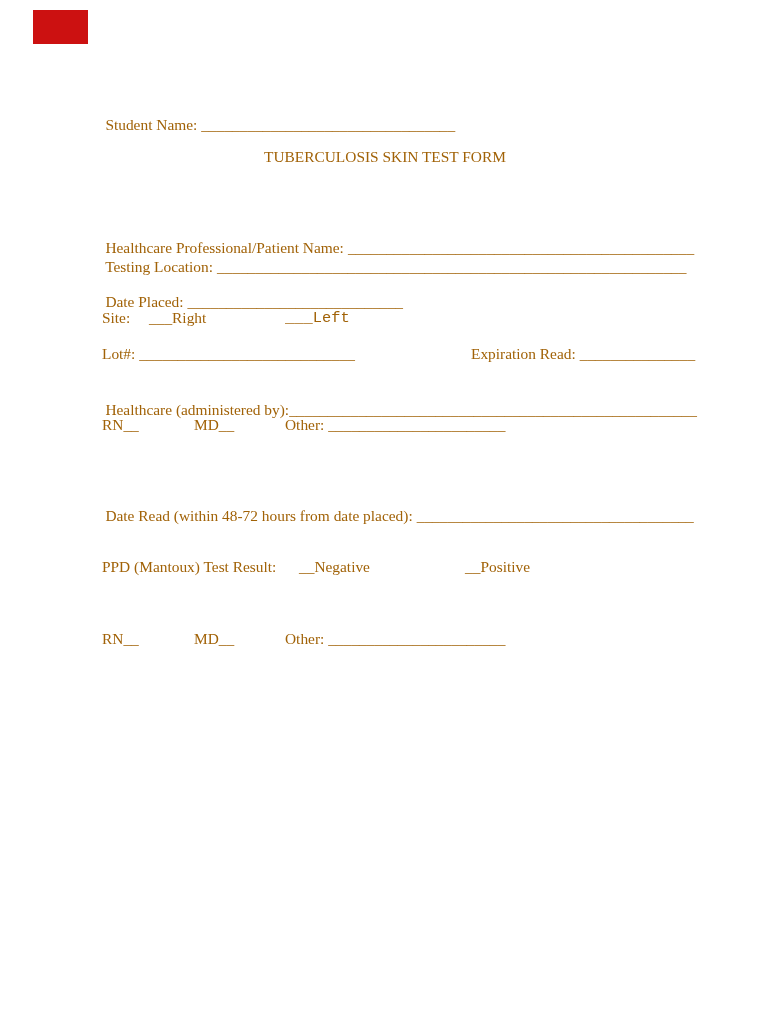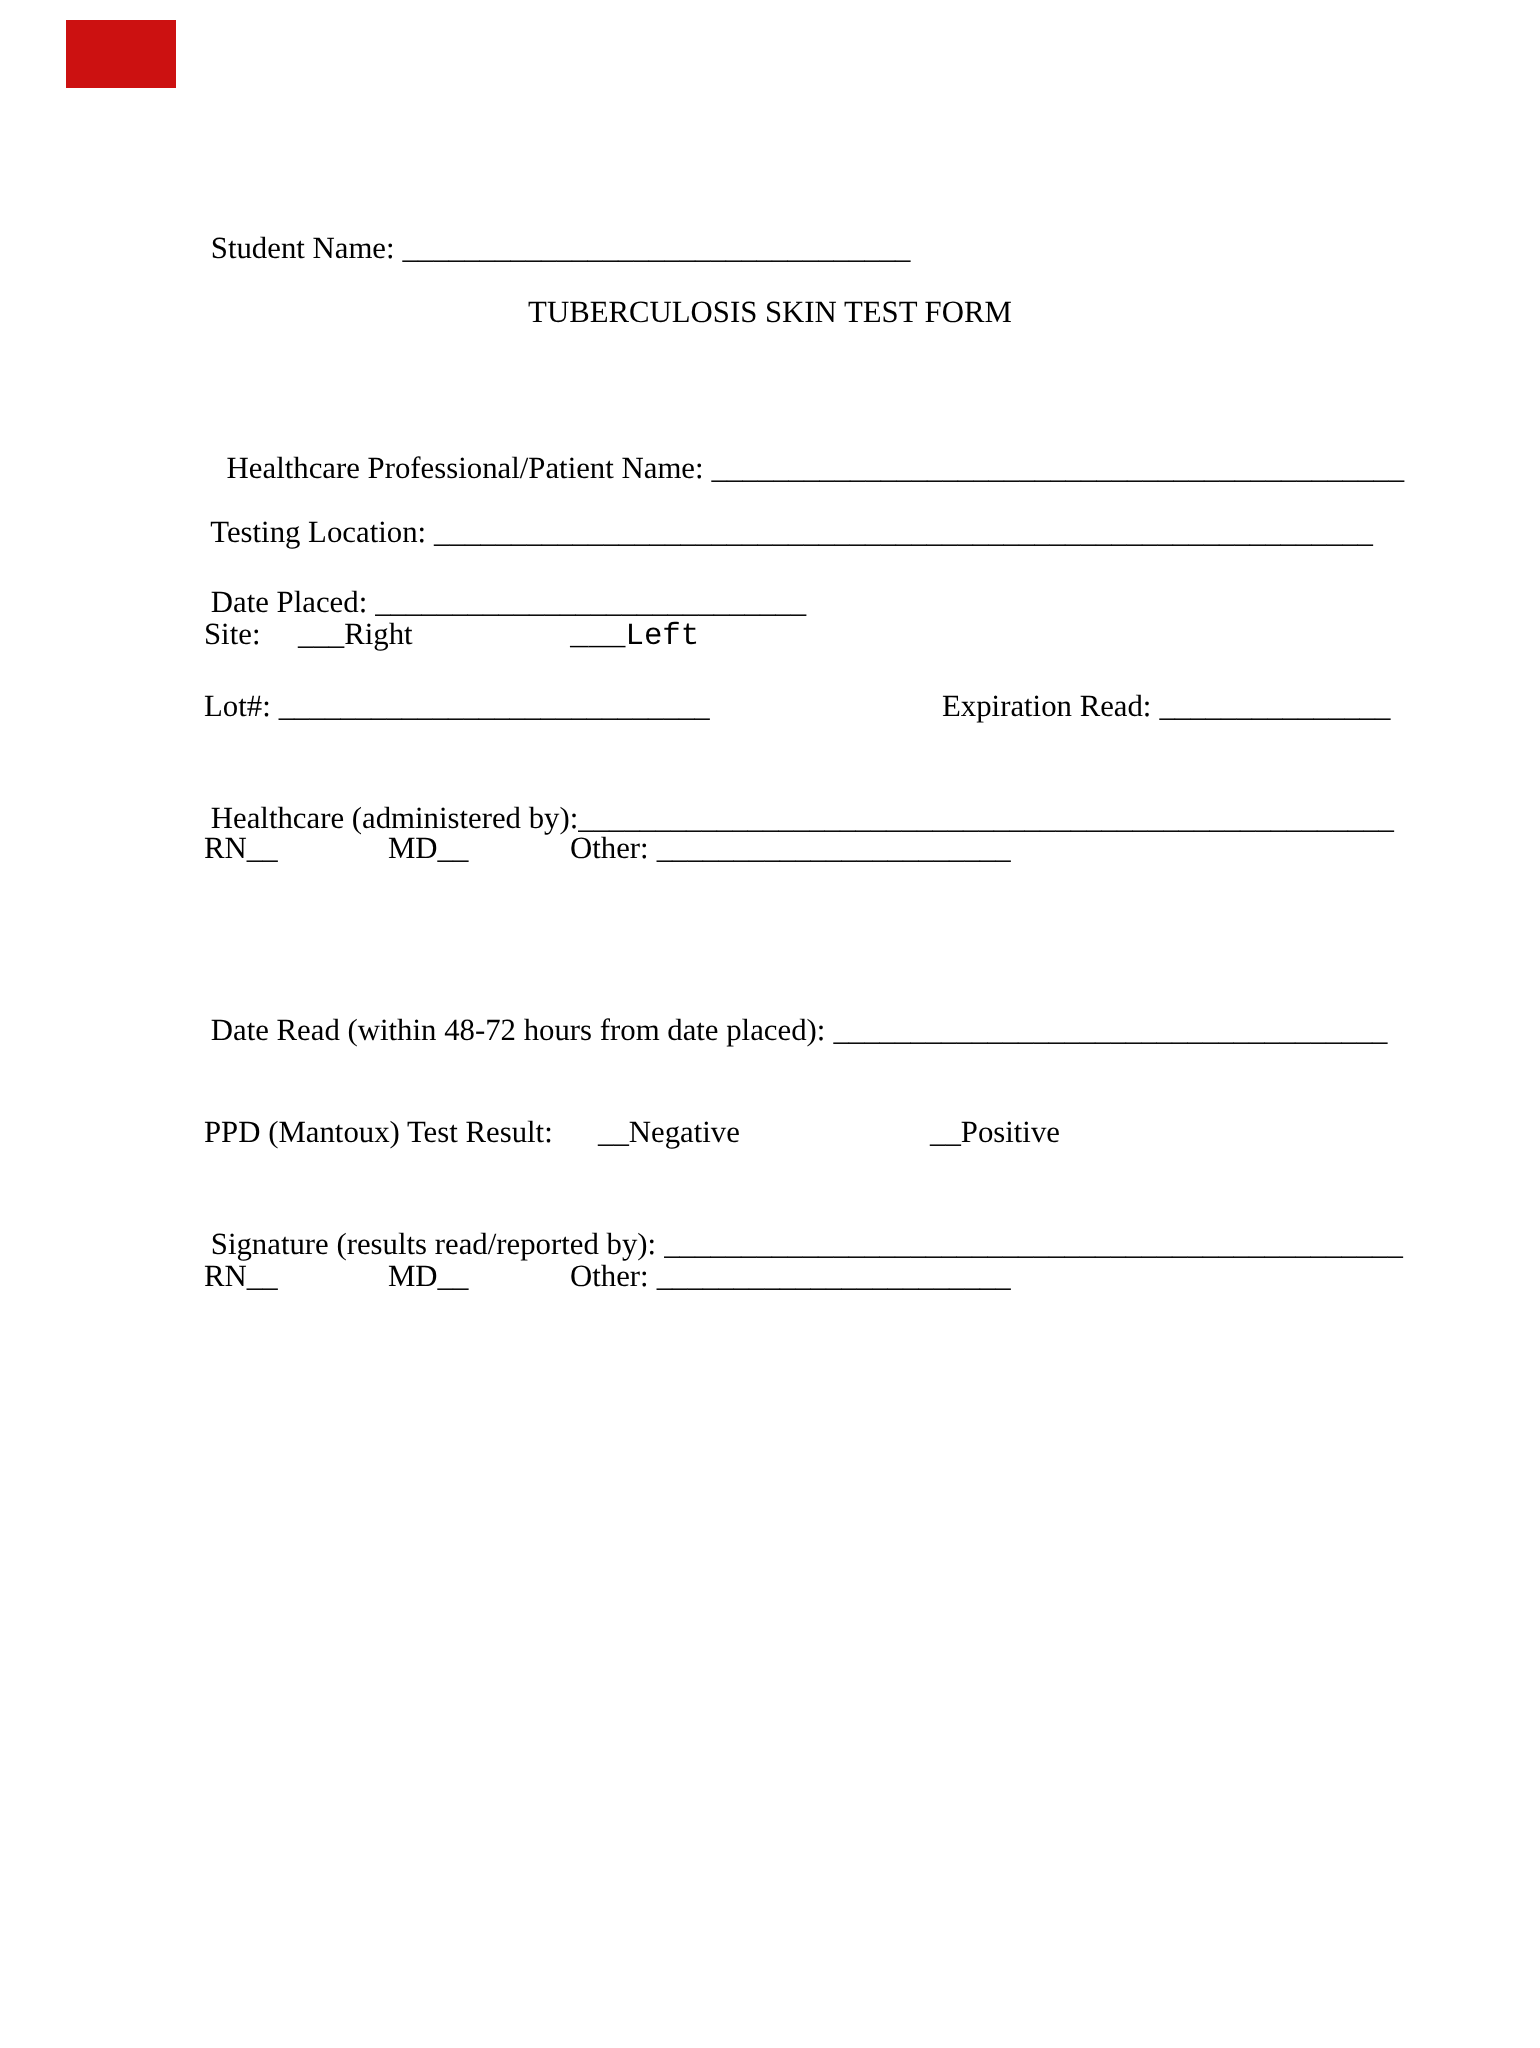--- a/index.html
+++ b/index.html
@@ -7,21 +7,21 @@
     padding: 0;
     background: #ffffff;
   }
   .page {
     position: relative;
     width: 770px;
     height: 1024px;
     background: #ffffff;
     font-family: "Liberation Serif", "DejaVu Serif", serif;
     font-size: 15.4px;
-    color: #000000;
+    color: #a16207;
     overflow: hidden;
   }
   .line {
     position: absolute;
     left: 90px;
     right: 60px;
     line-height: 20px;
     white-space: pre;
   }
   .seg {
@@ -54,21 +54,21 @@
 <div class="page">
 
   <div class="marker" style="background: rgb(204, 17, 17);"></div>
 
   <div class="line" style="top:95px;">
     <span>Student Name:</span><span class="gap">_________________________________</span>
   </div>
 
   <div class="title-line" style="top:147px;">TUBERCULOSIS SKIN TEST FORM</div>
 
-  <div class="line" style="top:205px;text-align:center;">
+  <div class="line" style="top:218px;">
     <span>Healthcare Professional/Patient Name:</span><span class="gap">_____________________________________________</span>
   </div>
 
   <div class="line" style="top:237px;">
     <span>Testing Location:</span><span class="gap">_____________________________________________________________</span>
   </div>
 
   <div class="line" style="top:272px;">
     <span>Date Placed:</span><span class="gap">____________________________</span>
   </div>
@@ -98,23 +98,20 @@
     <span>Date Read (within 48-72 hours from date placed):</span><span class="gap">____________________________________</span>
   </div>
 
 
   <div class="line" style="top:557px; left:0; right:0;">
     <span class="seg" style="left:90px;">PPD (Mantoux) Test Result:</span>
     <span class="seg" style="left:287px;">__Negative</span>
     <span class="seg" style="left:453px;">__Positive</span>
   </div>
 
-  <div class="line" style="top:593px;">
-    <span>Signature (results read/reported by):</span><span class="gap">________________________________________________</span>
-  </div>
 
   <div class="line" style="top:629px; left:0; right:0;">
     <span class="seg" style="left:90px;">RN__</span>
     <span class="seg" style="left:182px;">MD__</span>
     <span class="seg" style="left:273px;"><span>Other:</span><span class="gap">_______________________</span></span>
   </div>
 
 </div>
 
 </body></html>

